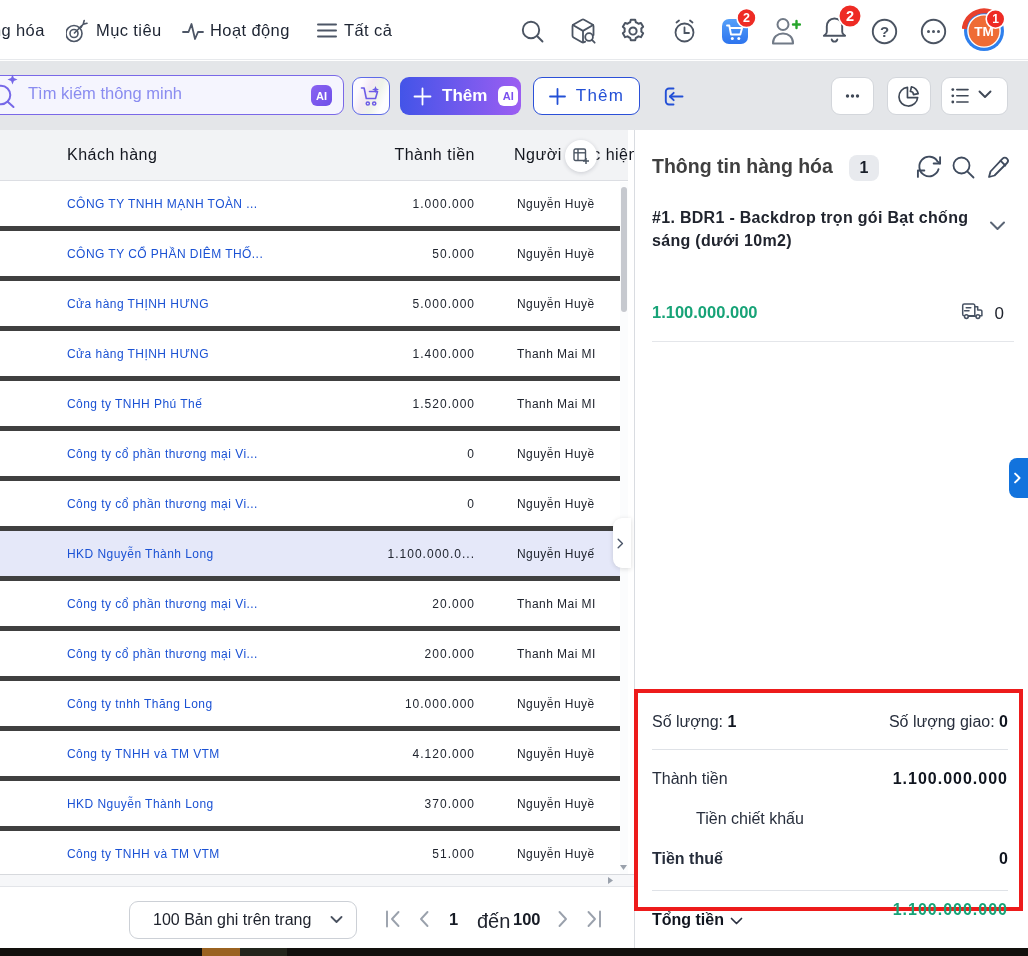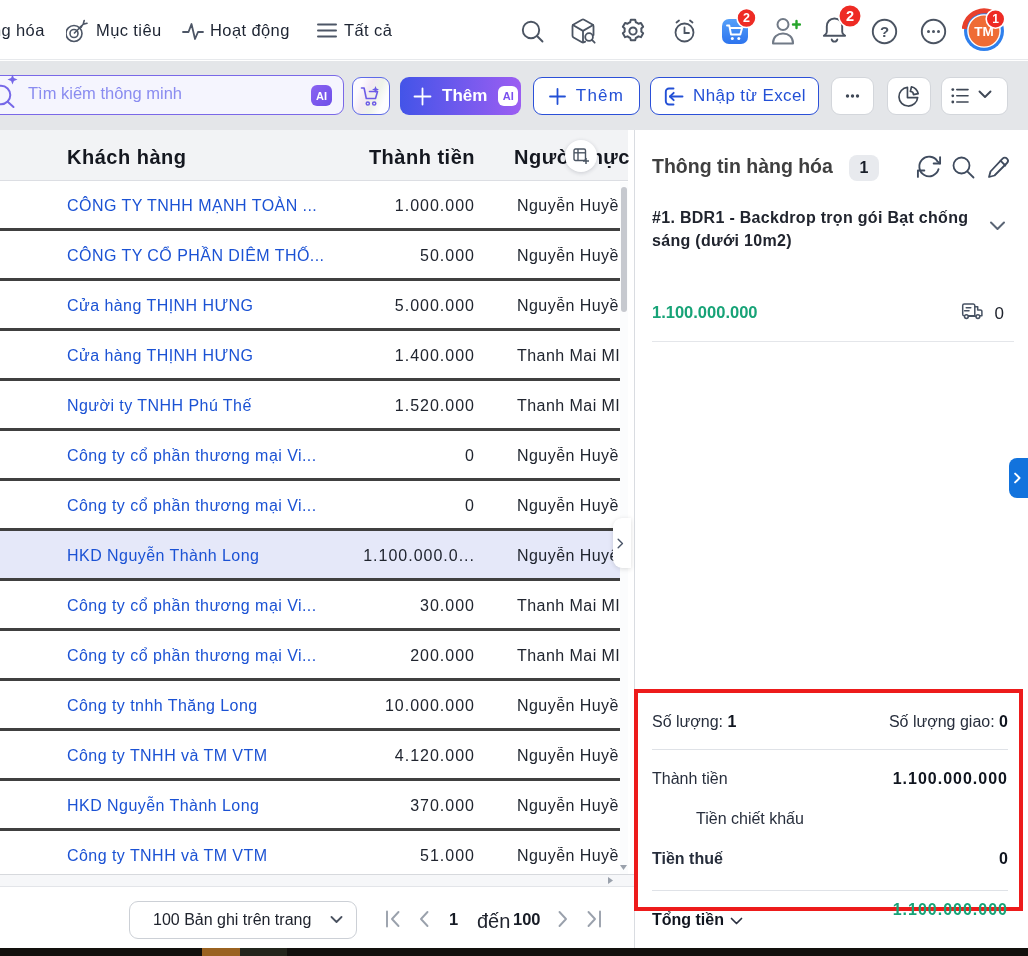--- a/index.html
+++ b/index.html
@@ -22,25 +22,25 @@
 #gradbtn .ai { width:20px; height:20px; background:#fff; border-radius:6px; color:#7a50ee; font-size:11px; font-weight:bold; display:flex; align-items:center; justify-content:center; margin-left:11px; }
 .bluebtn { border:1px solid #2b50d8; color:#2350d6; font-size:17px; gap:10px; }
 #addbtn { left:533px; width:107px; }
 #excelbtn { left:650px; width:169px; justify-content:flex-start; padding-left:42px; }
 .graybtn { border:1px solid #d3d6db; color:#444e5e; }
 #dotsbtn { left:831px; width:43px; }
 #piebtn { left:887px; width:44px; }
 #listbtn { left:941px; width:67px; }
 
 #tablewrap { position:absolute; left:0; top:130px; width:634px; height:757px; background:#fff; overflow:hidden; }
-#thead { position:absolute; left:0; top:0; width:628px; height:51px; background:#f2f3f5; border-bottom:1px solid #dcdee3; font-weight:bold; color:#14171f; font-size:20px; letter-spacing:0.5px; }
+#thead { position:absolute; left:0; top:0; width:628px; height:51px; background:#f2f3f5; border-bottom:1px solid #dcdee3; font-weight:normal; color:#14171f; font-size:16px; letter-spacing:0.5px; }
 #thead .h1 { position:absolute; left:67px; top:16px; }
 #thead .h2 { position:absolute; right:153px; top:16px; }
 #thead .h3 { position:absolute; left:514px; top:16px; white-space:nowrap; }
-.row { position:absolute; left:0; width:620px; height:50px; border-bottom:3px solid #404040; background:#fff; font-size:16px; }
+.row { position:absolute; left:0; width:620px; height:50px; border-bottom:5px solid #404040; background:#fff; font-size:12px; }
 .row.sel { background:#e5e8f9; }
 .row .c1 { position:absolute; left:67px; top:16px; color:#1b52d4; white-space:nowrap; letter-spacing:0.45px; }
 .row .c2 { position:absolute; right:145px; top:16px; color:#20252f; letter-spacing:1px; }
 .row .c3 { position:absolute; left:517px; top:16px; color:#20252f; white-space:nowrap; width:103px; overflow:hidden; letter-spacing:0.45px; }
 #colbtn { position:absolute; left:565px; top:10px; width:32px; height:32px; border-radius:50%; background:#fff; box-shadow:0 1px 4px rgba(20,30,50,.18); display:flex; align-items:center; justify-content:center; }
 
 #vscroll { position:absolute; left:620px; top:52px; width:8px; height:692px; background:#fbfcfd; }
 #vthumb { position:absolute; left:1px; top:5px; width:6px; height:125px; background:#c6c9cf; border-radius:3px; }
 #hscroll { position:absolute; left:0; top:744px; width:634px; height:13px; background:#f6f7f9; border-top:1px solid #d7d9dd; border-bottom:1px solid #e3e5e9; }
 
@@ -92,23 +92,20 @@
         <path d="M9.5,1.5 V17.5 M1.5,9.5 H17.5" stroke="#fff" stroke-width="1.8" stroke-linecap="round"></path>
       </svg>
       <span class="txt">Thêm</span>
       <span class="ai">AI</span>
     </div>
   <div id="addbtn" class="btn bluebtn">
       <svg width="17" height="17" viewBox="0 0 17 17">
         <path d="M8.5,1 V16 M1,8.5 H16" stroke="#2350d6" stroke-width="1.8" stroke-linecap="round"></path>
       </svg>
       <span style="letter-spacing:1.2px;">Thêm</span>
-    </div>
-  <div id="excelbtn" class="btn bluebtn">
-      <span style="letter-spacing:0.4px;">Nhập từ Excel</span>
     </div>
   <div id="dotsbtn" class="btn graybtn"></div>
   <div id="piebtn" class="btn graybtn"></div>
   <div id="listbtn" class="btn graybtn"></div>
 </div>
 
 <div id="tablewrap">
   <div id="thead">
     <span class="h1">Khách hàng</span>
     <span class="h2">Thành tiền</span>
@@ -139,42 +136,42 @@
         <span class="c1">Cửa hàng THỊNH HƯNG</span>
         <span class="c2">5.000.000</span>
         <span class="c3">Nguyễn Huyề</span>
       </div>
       <div class="row" style="top:201px;">
         <span class="c1">Cửa hàng THỊNH HƯNG</span>
         <span class="c2">1.400.000</span>
         <span class="c3">Thanh Mai MI</span>
       </div>
       <div class="row" style="top:251px;">
-        <span class="c1">Người ty TNHH Phú Thế</span>
+        <span class="c1">Công ty TNHH Phú Thế</span>
         <span class="c2">1.520.000</span>
         <span class="c3">Thanh Mai MI</span>
       </div>
       <div class="row" style="top:301px;">
         <span class="c1">Công ty cổ phần thương mại Vi...</span>
         <span class="c2">0</span>
         <span class="c3">Nguyễn Huyề</span>
       </div>
       <div class="row" style="top:351px;">
         <span class="c1">Công ty cổ phần thương mại Vi...</span>
         <span class="c2">0</span>
         <span class="c3">Nguyễn Huyề</span>
       </div>
       <div class="row sel" style="top:401px;">
         <span class="c1">HKD Nguyễn Thành Long</span>
         <span class="c2">1.100.000.0...</span>
         <span class="c3">Nguyễn Huyế</span>
       </div>
       <div class="row" style="top:451px;">
         <span class="c1">Công ty cổ phần thương mại Vi...</span>
-        <span class="c2">30.000</span>
+        <span class="c2">20.000</span>
         <span class="c3">Thanh Mai MI</span>
       </div>
       <div class="row" style="top:501px;">
         <span class="c1">Công ty cổ phần thương mại Vi...</span>
         <span class="c2">200.000</span>
         <span class="c3">Thanh Mai MI</span>
       </div>
       <div class="row" style="top:551px;">
         <span class="c1">Công ty tnhh Thăng Long</span>
         <span class="c2">10.000.000</span>

